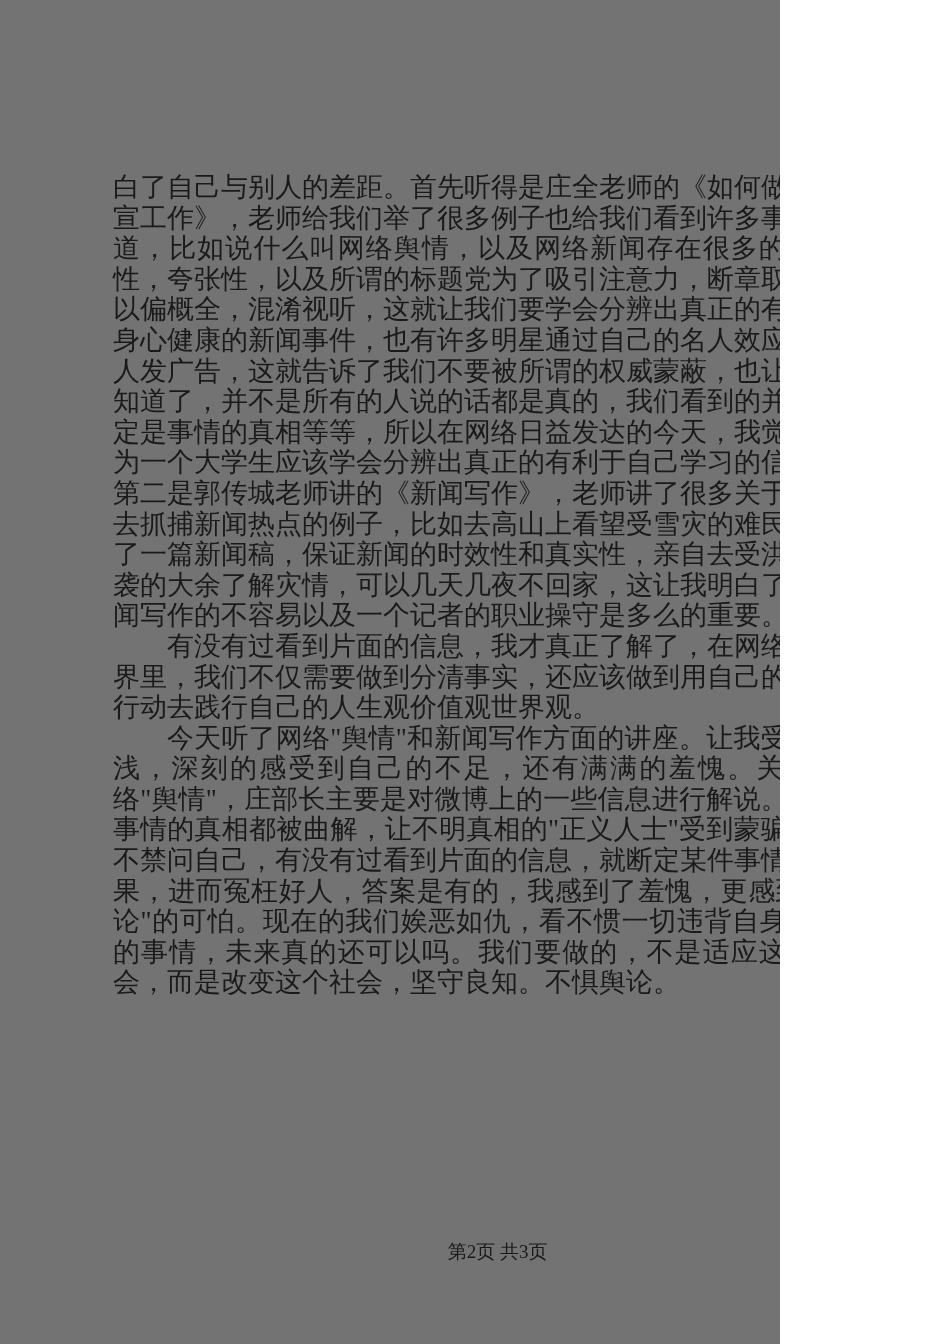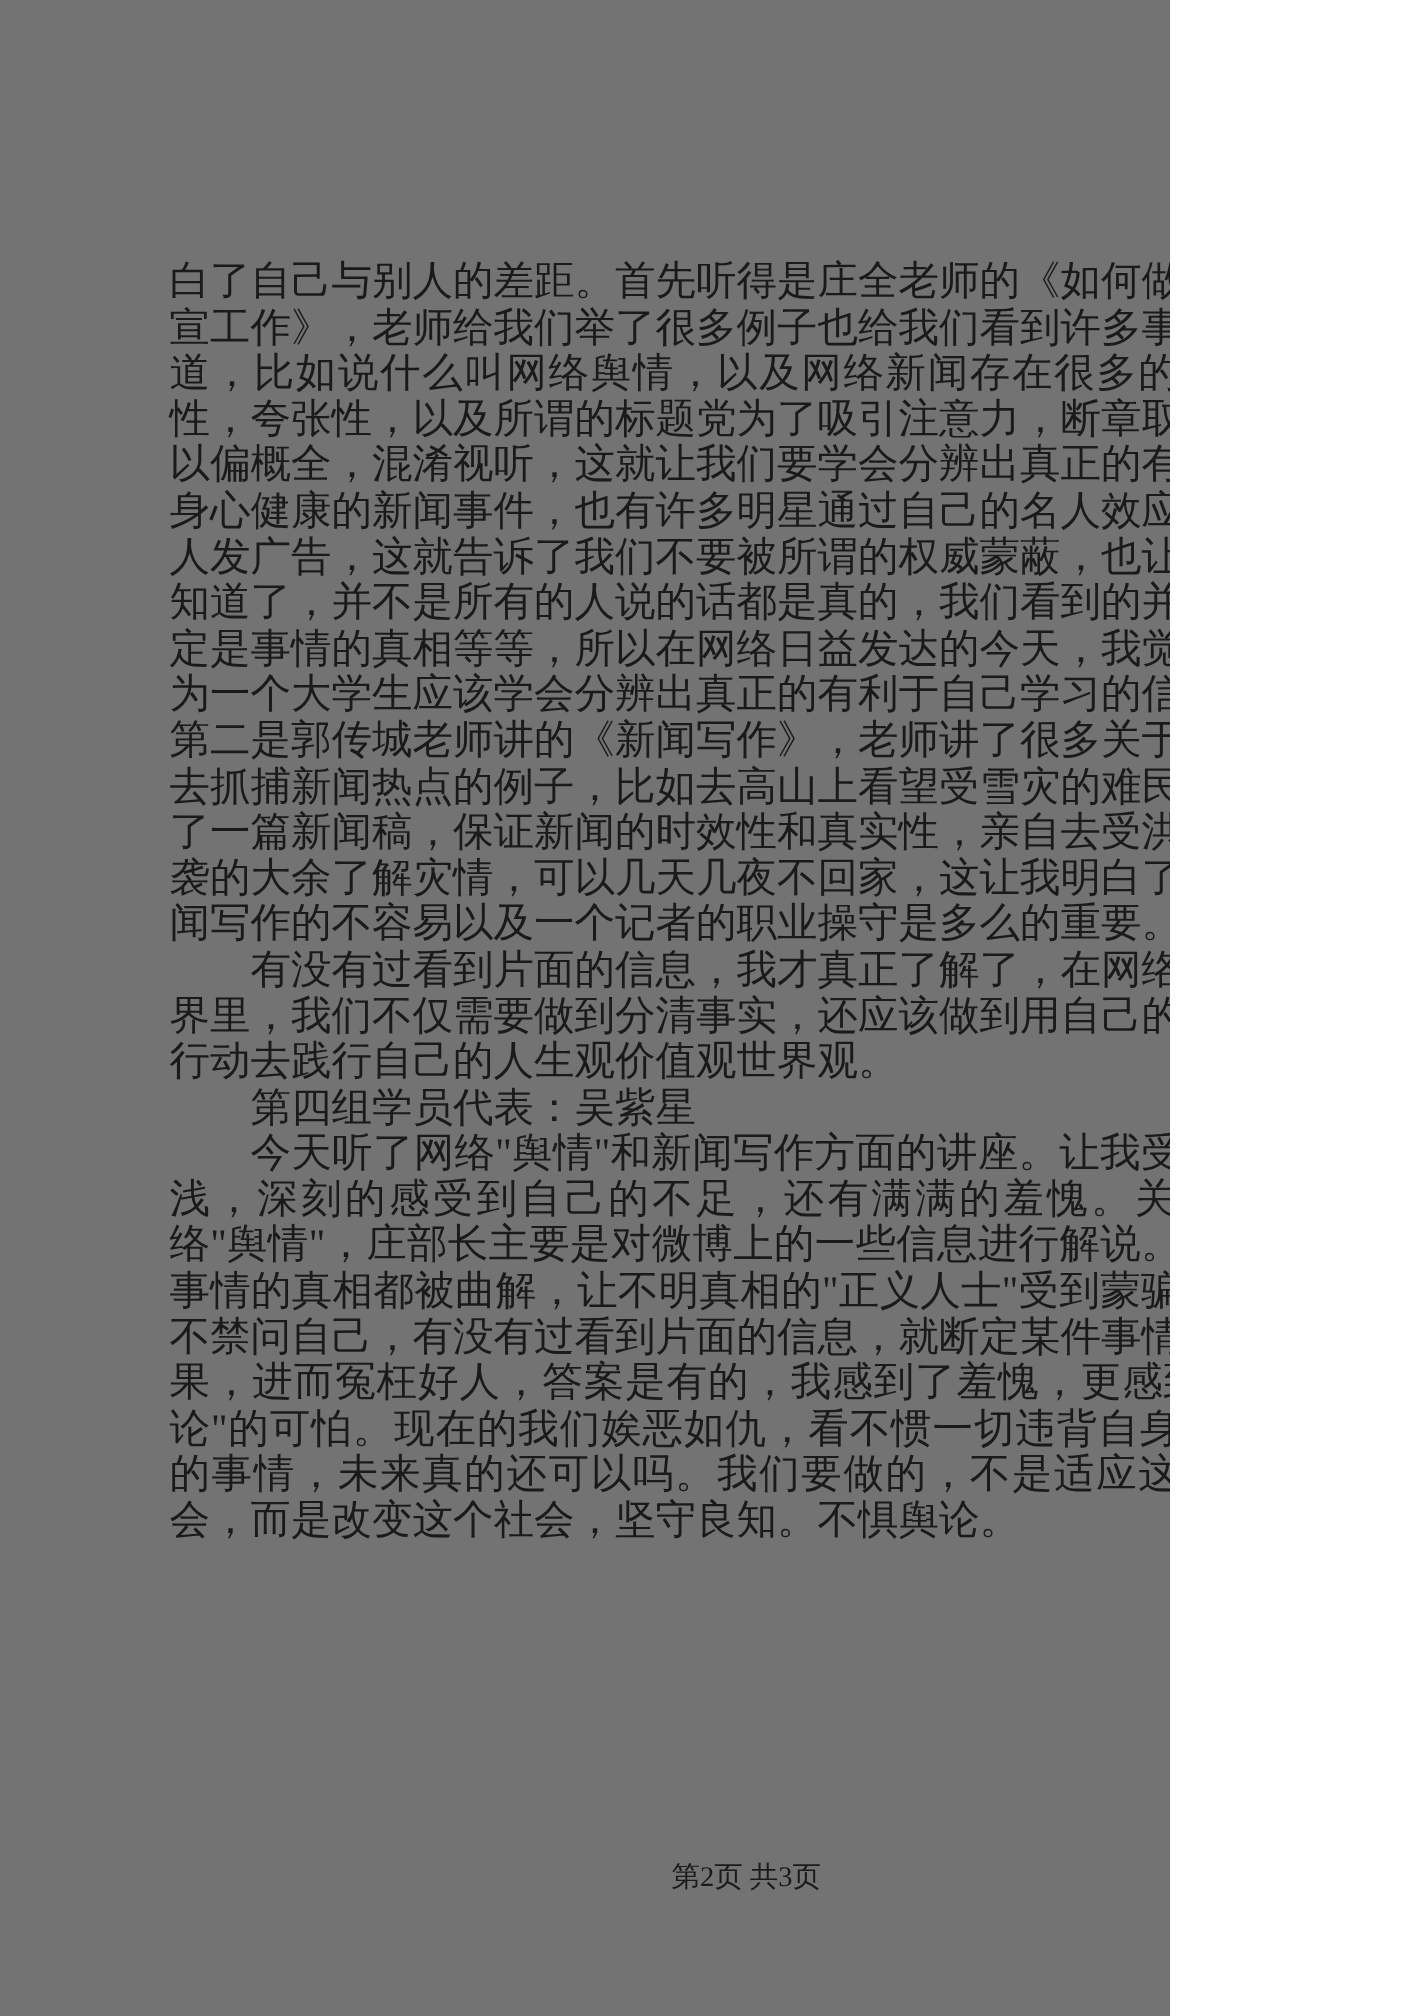--- a/index.html
+++ b/index.html
@@ -55,21 +55,20 @@
     }
   </style>
 </head>
 <body>
 
 <div class="page">
 
   <div class="doc-body">
     <p class="no-indent">白了自己与别人的差距。首先听得是庄全老师的《如何做好网宣工作》，老师给我们举了很多例子也给我们看到许多事实报道，比如说什么叫网络舆情，以及网络新闻存在很多的虚假性，夸张性，以及所谓的标题党为了吸引注意力，断章取义，以偏概全，混淆视听，这就让我们要学会分辨出真正的有利于身心健康的新闻事件，也有许多明星通过自己的名人效应，帮人发广告，这就告诉了我们不要被所谓的权威蒙蔽，也让我们知道了，并不是所有的人说的话都是真的，我们看到的并不一定是事情的真相等等，所以在网络日益发达的今天，我觉得作为一个大学生应该学会分辨出真正的有利于自己学习的信息。第二是郭传城老师讲的《新闻写作》，老师讲了很多关于自己去抓捕新闻热点的例子，比如去高山上看望受雪灾的难民。为了一篇新闻稿，保证新闻的时效性和真实性，亲自去受洪水侵袭的大余了解灾情，可以几天几夜不回家，这让我明白了，新闻写作的不容易以及一个记者的职业操守是多么的重要。</p>
     <p class="indent">有没有过看到片面的信息，我才真正了解了，在网络的世界里，我们不仅需要做到分清事实，还应该做到用自己的实际行动去践行自己的人生观价值观世界观。</p>
-    <p class="indent">第四组学员代表：吴紫星</p>
     <p class="indent">今天听了网络"舆情"和新闻写作方面的讲座。让我受益匪浅，深刻的感受到自己的不足，还有满满的羞愧。关于网络"舆情"，庄部长主要是对微博上的一些信息进行解说。很多事情的真相都被曲解，让不明真相的"正义人士"受到蒙骗。我不禁问自己，有没有过看到片面的信息，就断定某件事情的结果，进而冤枉好人，答案是有的，我感到了羞愧，更感到"舆论"的可怕。现在的我们娭恶如仇，看不惯一切违背自身良知的事情，未来真的还可以吗。我们要做的，不是适应这个社会，而是改变这个社会，坚守良知。不惧舆论。</p>
   </div>
 
   <div class="page-footer">
     <span>第2页 共3页</span>
   </div>
 
 </div>
 
 </body></html>

